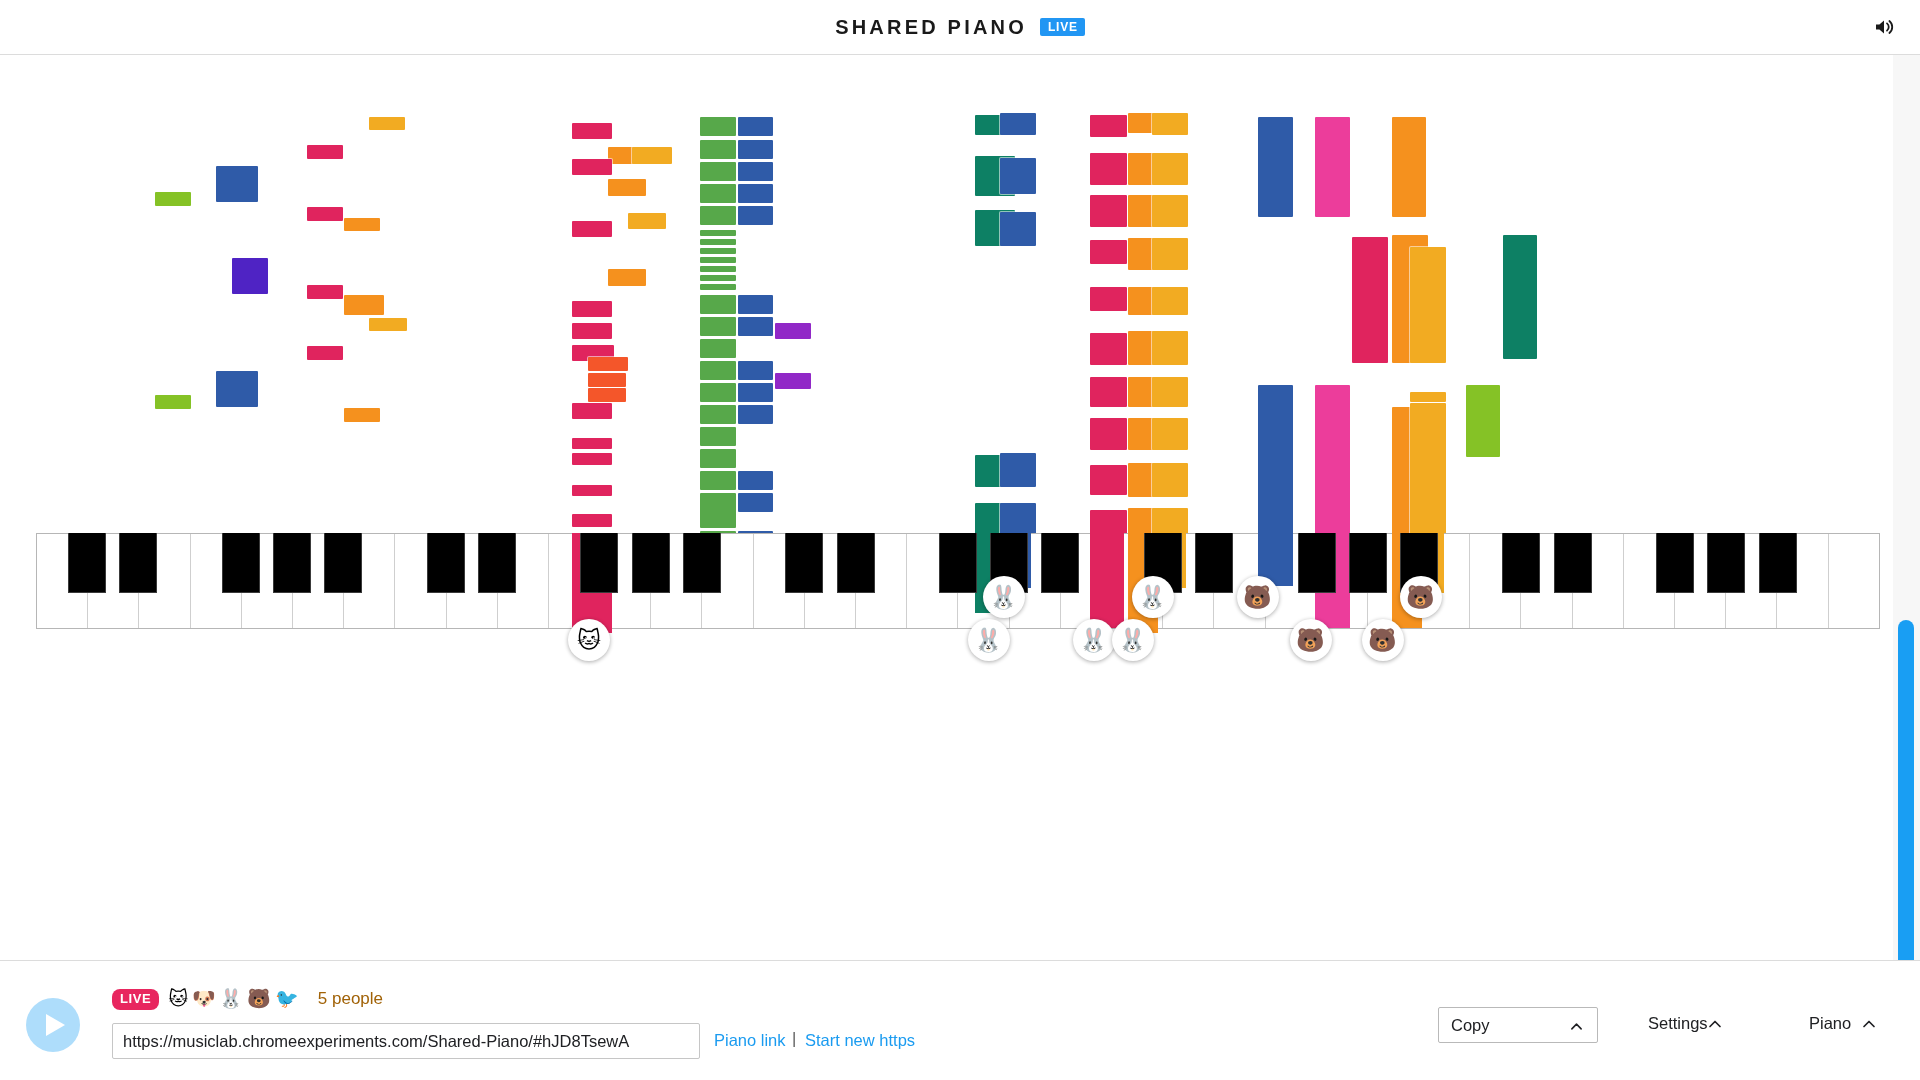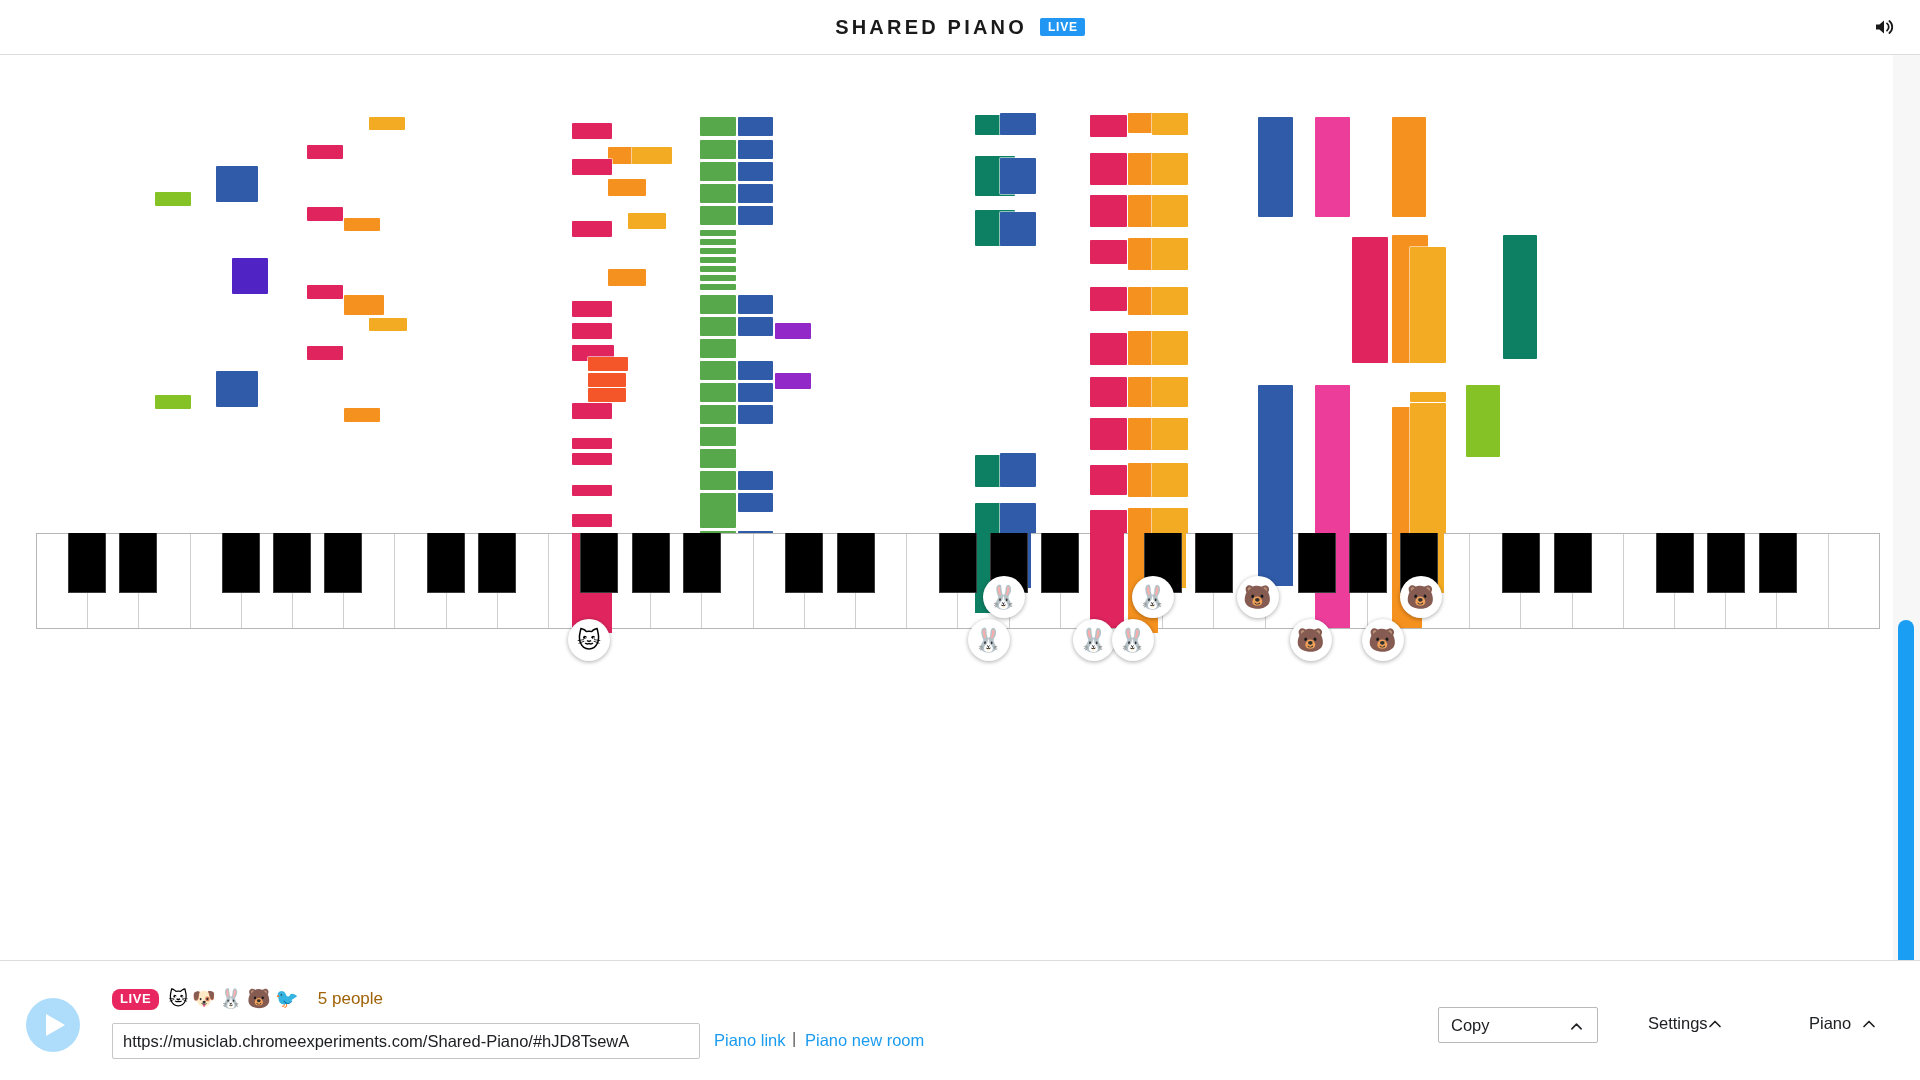--- a/index.html
+++ b/index.html
@@ -409,21 +409,21 @@
 
 <div id="live-row">
   <span id="live-badge">LIVE</span>
   <span id="people-emojis"><span class="people-emoji" style="margin-right: 4px;">🐱</span><span class="people-emoji" style="margin-right: 4px;">🐶</span><span class="people-emoji" style="margin-right: 4px;">🐰</span><span class="people-emoji" style="margin-right: 4px;">🐻</span><span class="people-emoji" style="margin-right: 4px;">🐦</span></span>
   <span id="people-count">5 people</span>
 </div>
 
 <input id="url-input" type="text" value="https://musiclab.chromeexperiments.com/Shared-Piano/#hJD8TsewA" style="">
 <span id="copy-link">Piano link</span>
 <span id="link-divider">|</span>
-<span id="start-new-room">Piano new room</span>
+<span id="start-new-room">Start new https</span>
 
 <div id="instrument-select">
   <span id="instrument-label">Copy</span>
   <svg class="chev" id="instrument-chevron" viewBox="0 0 14 14">
     <path d="M2 9.5L7 4.5l5 5" stroke="#202124" stroke-width="1.7" fill="none" stroke-linecap="round" stroke-linejoin="round"></path>
   </svg>
 </div>
 
 <div id="settings-menu">
   <span class="menu-label">Settings</span>

